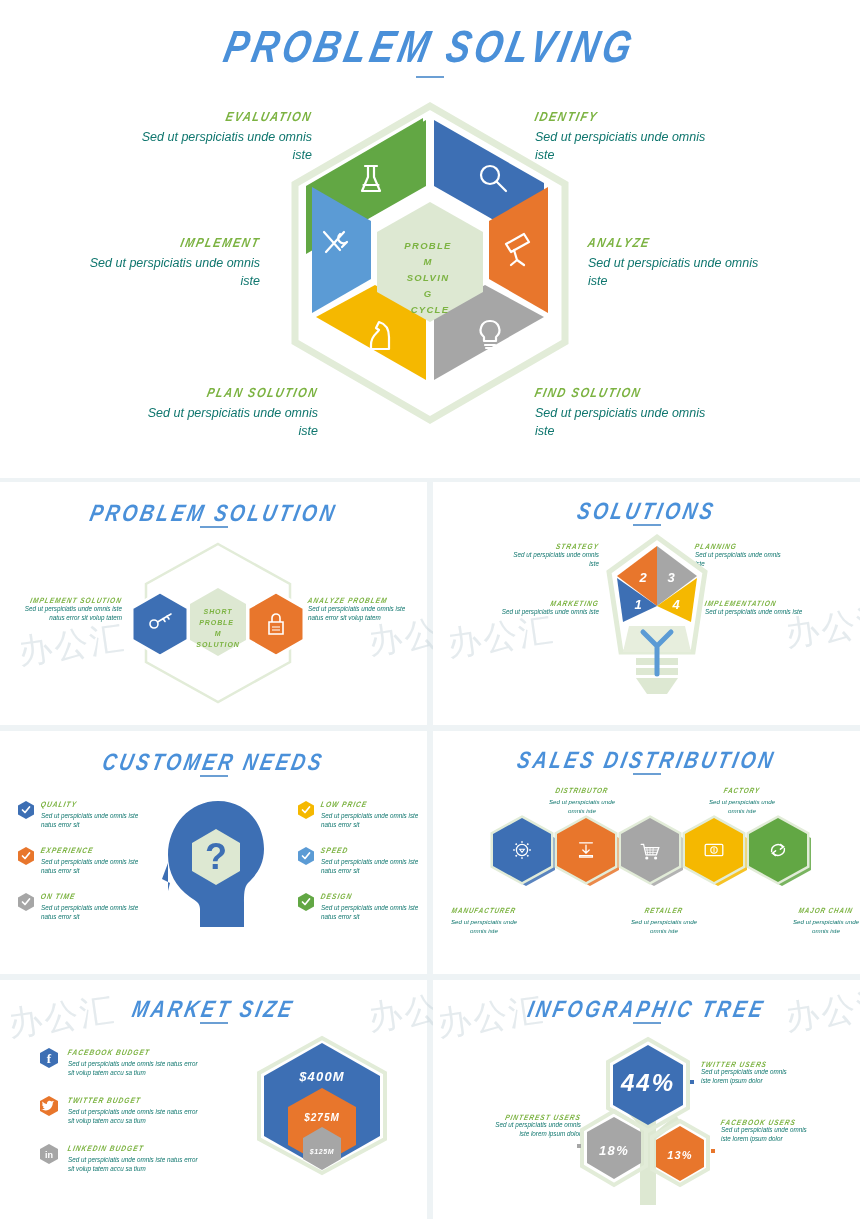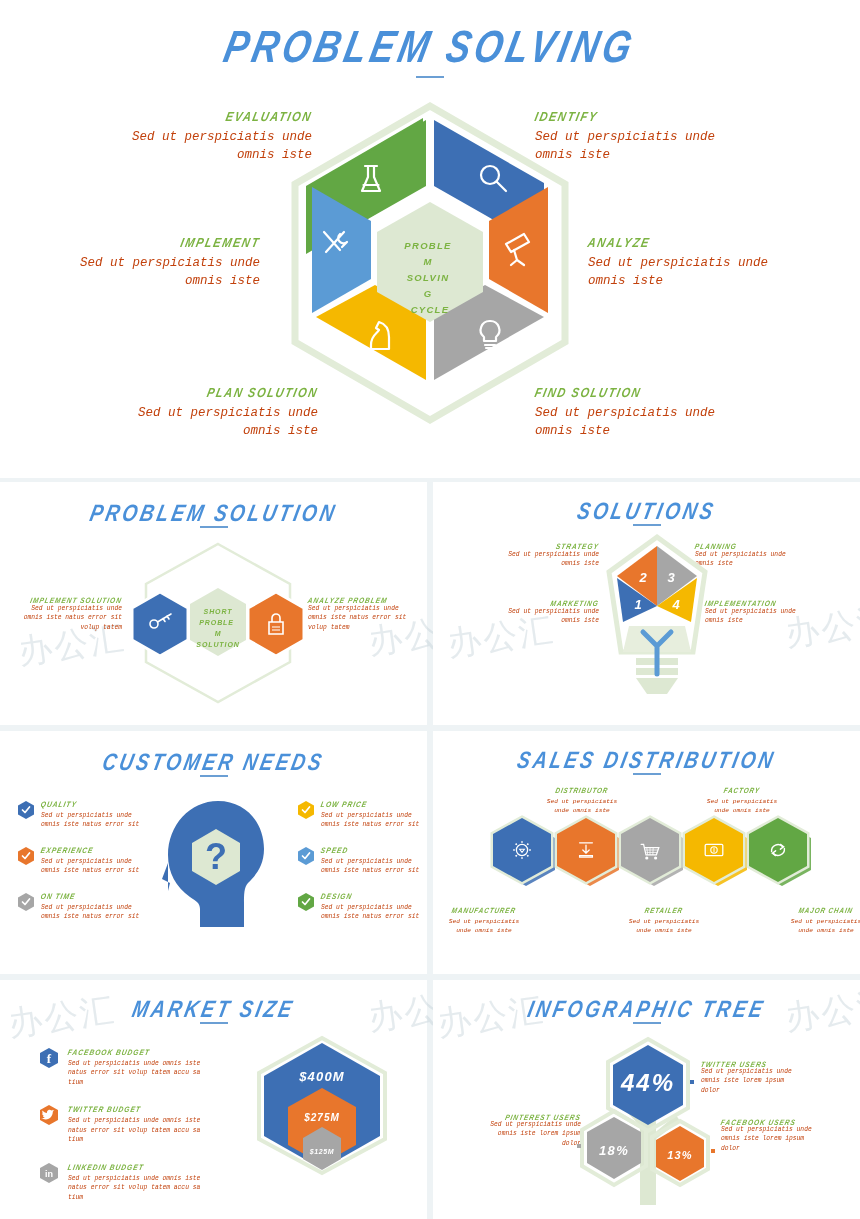--- a/index.html
+++ b/index.html
@@ -33,22 +33,22 @@
     color: #7cb342;
     font-style: italic;
     font-weight: bold;
     letter-spacing: 1.6px;
     transform: skewX(-12deg) scaleY(1.2);
     transform-origin: left center;
     white-space: nowrap;
   }
   .hl.right { transform-origin: right center; }
   .body-txt {
-    color: #c2410c;
-    font-family: Liberation Mono, monospace;
+    color: #0f766e;
+    font-family: Liberation Sans, sans-serif;
     font-style: italic;
     line-height: 1.45;
   }
 
   
   .wm {
     position: absolute;
     color: rgba(190,205,212,0.40);
     font-family: "Liberation Serif", serif;
     font-size: 34px;

